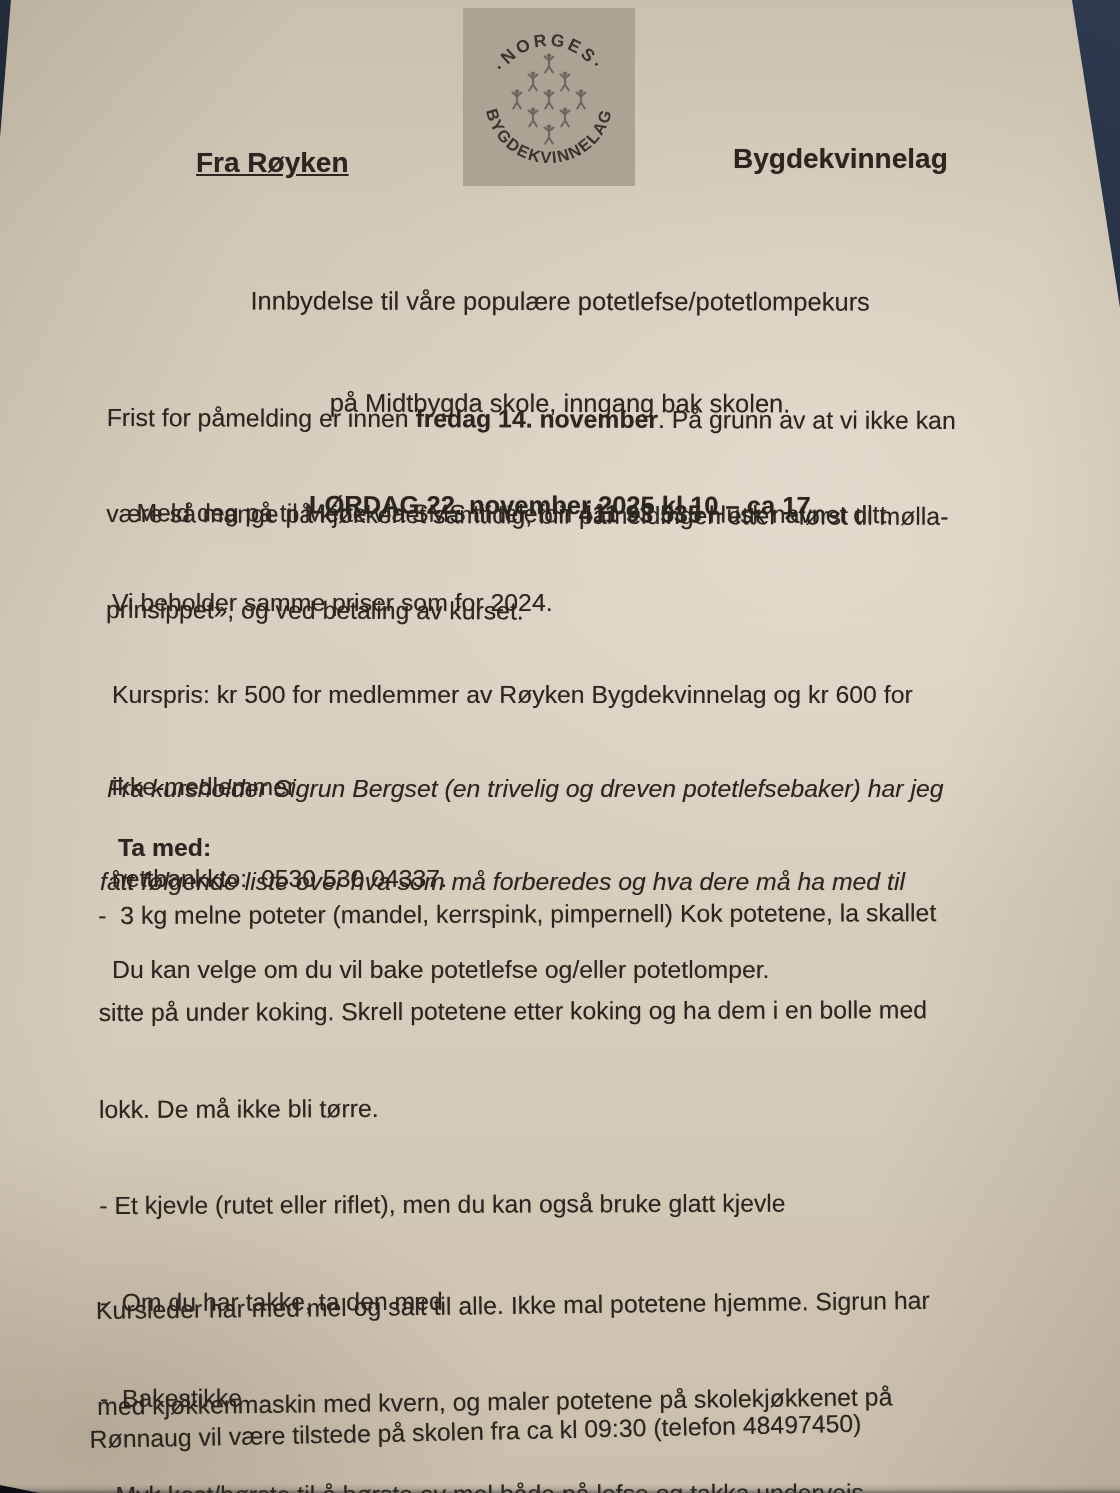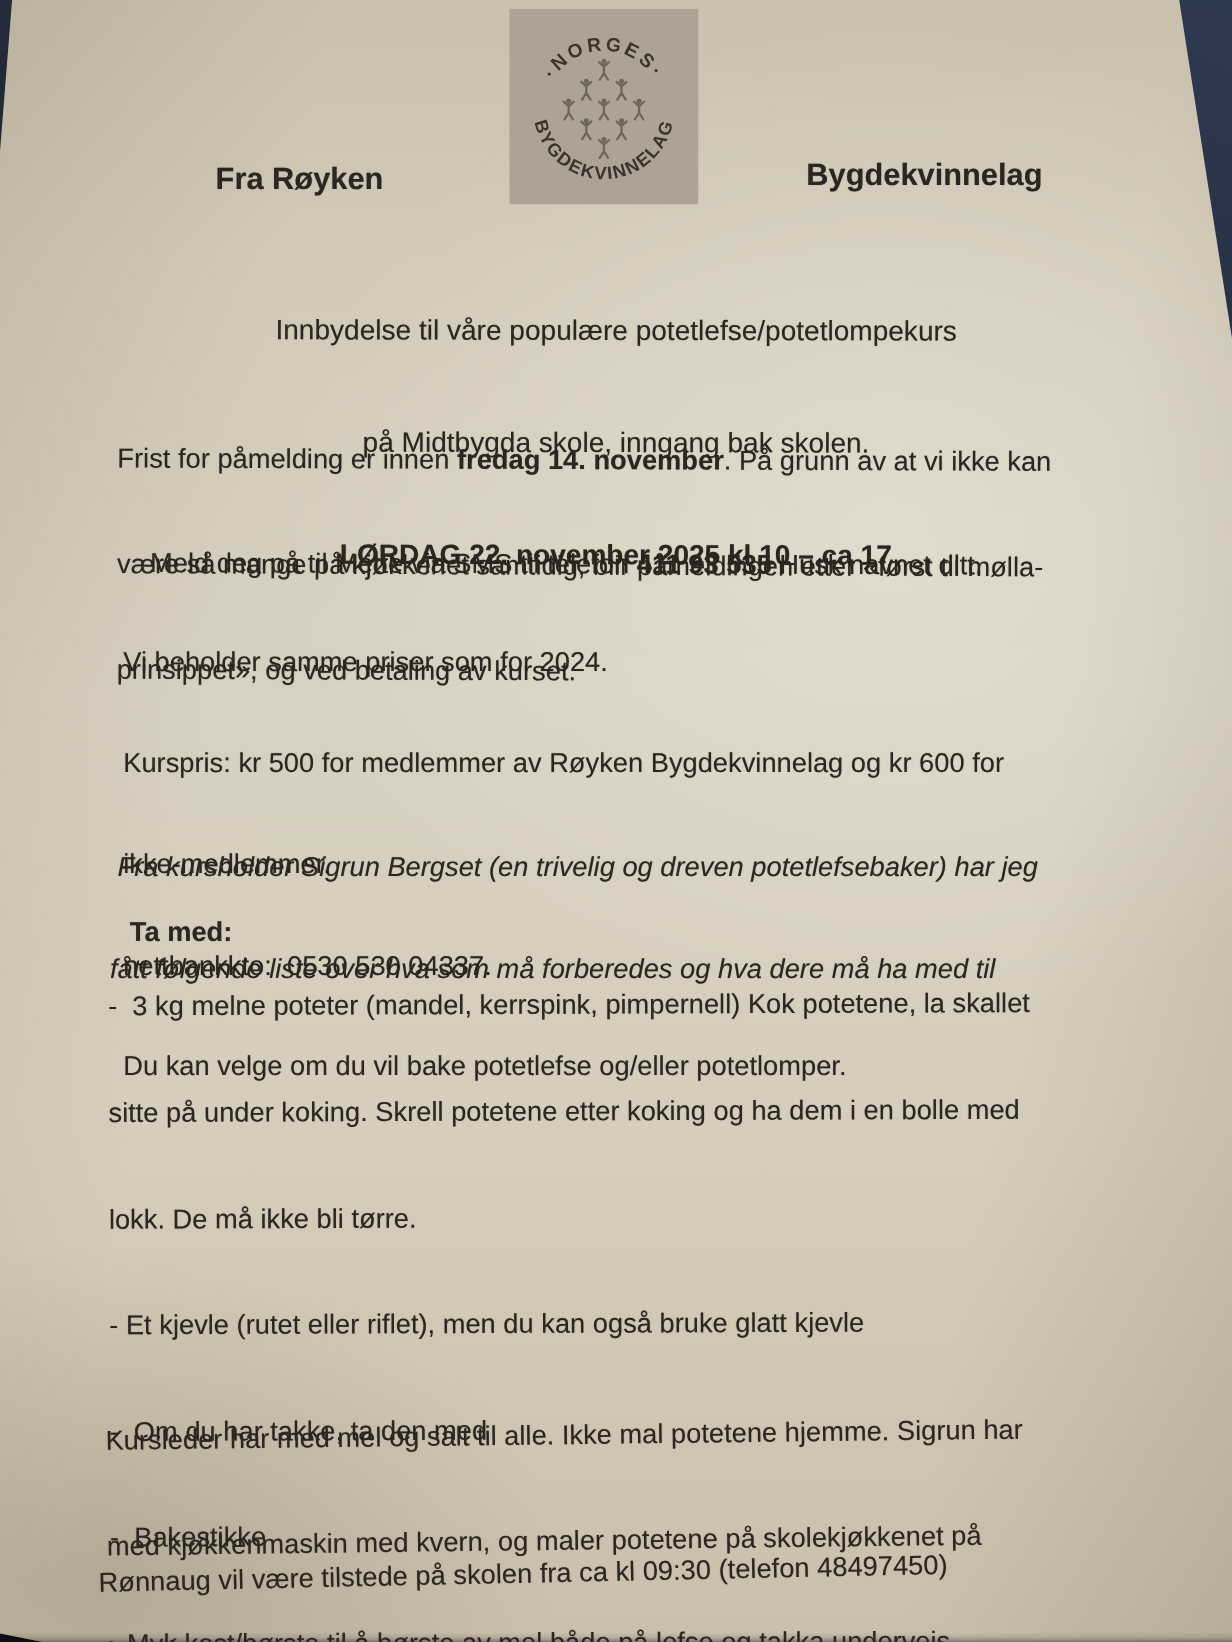--- a/index.html
+++ b/index.html
@@ -55,21 +55,21 @@
       <use href="#figure" x="102" y="74"></use>
       <use href="#figure" x="54" y="92"></use>
       <use href="#figure" x="86" y="92"></use>
       <use href="#figure" x="118" y="92"></use>
       <use href="#figure" x="70" y="110"></use>
       <use href="#figure" x="102" y="110"></use>
       <use href="#figure" x="86" y="127"></use>
     </g>
   </svg>
 
-  <div class="abs hdr soft" style="left:196px;top:147px;">Fra Røyken</div>
+  <div class="abs hdr soft" style="left:196px;top:147px;text-decoration:underline;">Fra Røyken</div>
   <div class="abs hdr soft" style="left:733px;top:143px;">Bygdekvinnelag</div>
 
   <div class="abs title-wrap soft" style="transform:rotate(0.1deg);">
     <div>Innbydelse til våre populære potetlefse/potetlompekurs</div>
     <div>på Midtbygda skole, inngang bak skolen.</div>
     <div class="b">LØRDAG 22. november 2025 kl 10 – ca 17</div>
   </div>
 
   <div class="abs body-line soft" style="left:107px;top:338px;transform:rotate(0.2deg);transform-origin:left top;">
     <div><span>Frist for påmelding er innen </span><span class="b">fredag 14. november</span><span>. På grunn av at vi ikke kan</span></div>

